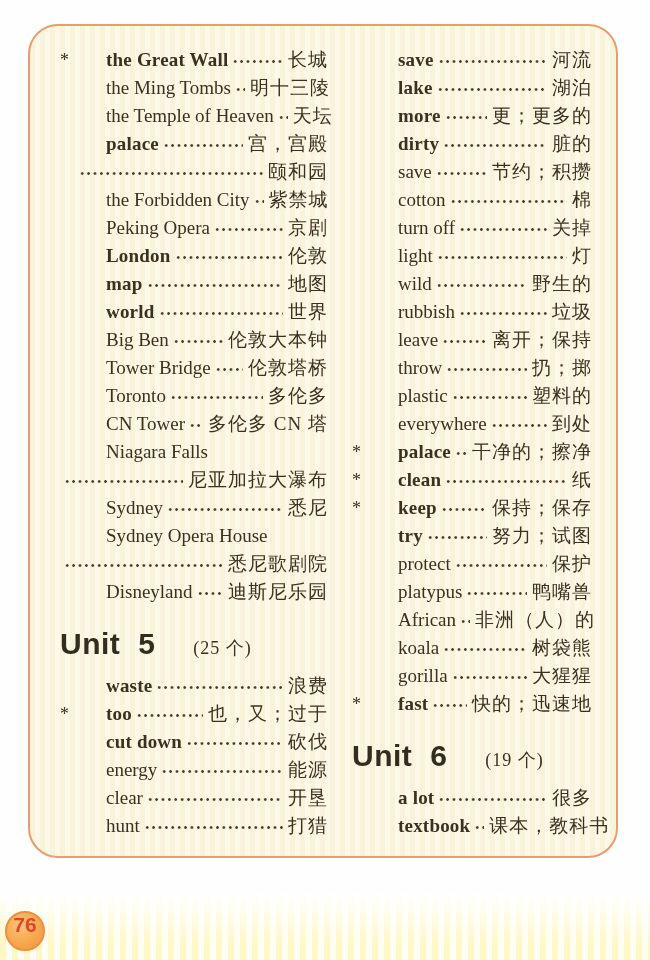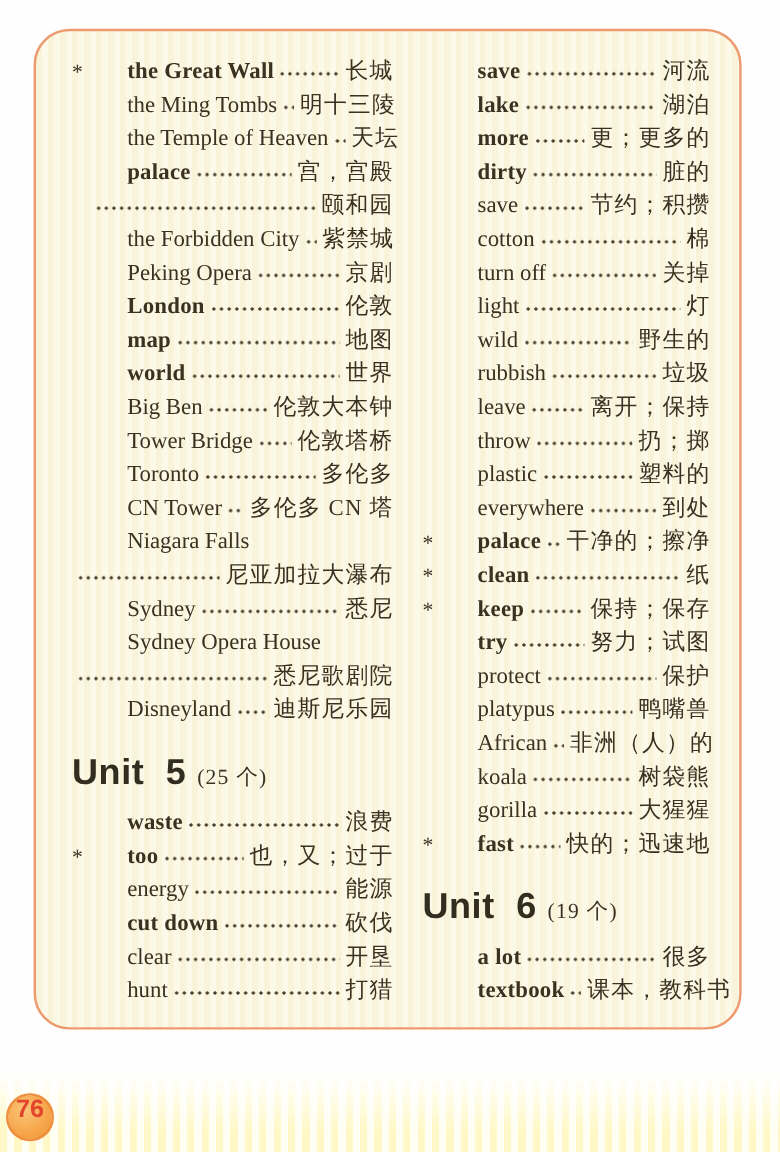--- a/index.html
+++ b/index.html
@@ -28,21 +28,21 @@
   .en{flex:0 0 auto;margin-left:31px;}
   .en.b{font-weight:bold;letter-spacing:.2px;}
   .leader{
     flex:1 1 10px;min-width:10px;margin:0 5px 0 4px;height:28px;
     background-image:radial-gradient(circle,#473b28 1.15px,rgba(0,0,0,0) 1.5px);
     background-size:6.4px 31px;background-repeat:repeat-x;
   }
   .zh{flex:0 0 auto;letter-spacing:1px;}
   .unit{
     margin:18px 0 8px;height:40px;line-height:40px;
-    display:flex;align-items:baseline;
+    display:flex;align-items:baseline;gap:29px;
   }
   .unit-title{
     font-family:"Liberation Sans","DejaVu Sans",sans-serif;
     font-size:30px;font-weight:bold;color:#332d20;word-spacing:9px;letter-spacing:.5px;
   }
   .unit-count{font-size:18px;margin-left:9px;color:#3a3120;letter-spacing:1px;}
   .bottom-band{
     position:absolute;left:0;right:0;bottom:0;height:66px;
     background:
       linear-gradient(to bottom,#ffffff 0%,rgba(255,255,255,0) 75%),
@@ -185,29 +185,29 @@
         <span class="zh">浪费</span>
       </div>
       <div class="row">
         <span class="star">*</span>
         <span class="en b">too</span>
         <span class="leader"></span>
         <span class="zh">也，又；过于</span>
       </div>
       <div class="row">
         <span class="star"></span>
+        <span class="en b">cut down</span>
+        <span class="leader"></span>
+        <span class="zh">砍伐</span>
+      </div>
+      <div class="row">
+        <span class="star"></span>
         <span class="en">energy</span>
         <span class="leader"></span>
         <span class="zh">能源</span>
-      </div>
-      <div class="row">
-        <span class="star"></span>
-        <span class="en b">cut down</span>
-        <span class="leader"></span>
-        <span class="zh">砍伐</span>
       </div>
       <div class="row">
         <span class="star"></span>
         <span class="en">clear</span>
         <span class="leader"></span>
         <span class="zh">开垦</span>
       </div>
       <div class="row">
         <span class="star"></span>
         <span class="en">hunt</span>

